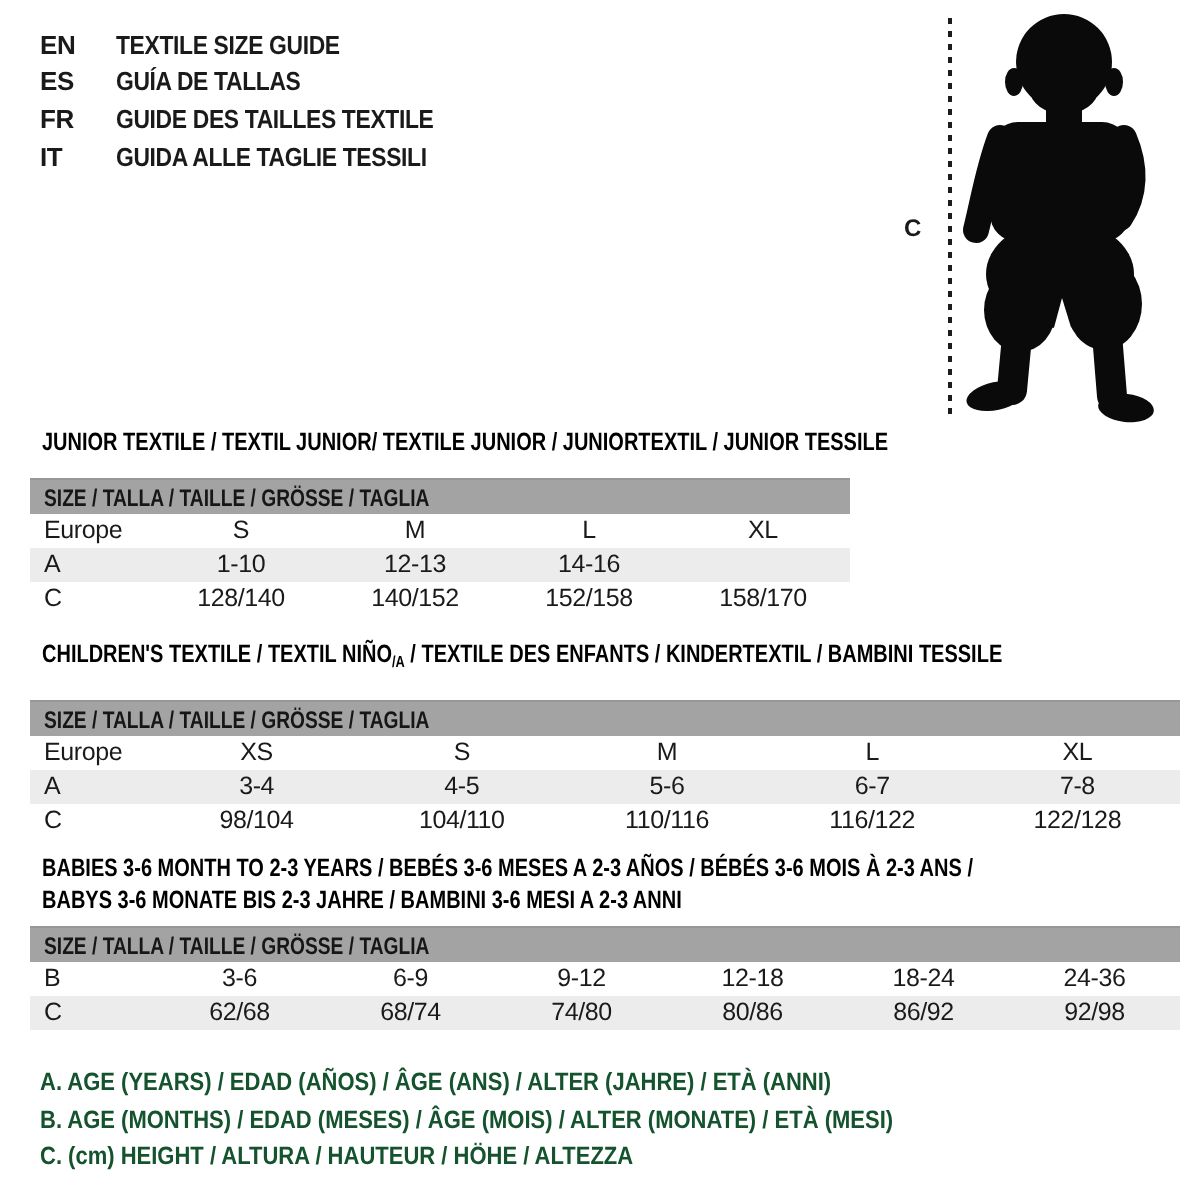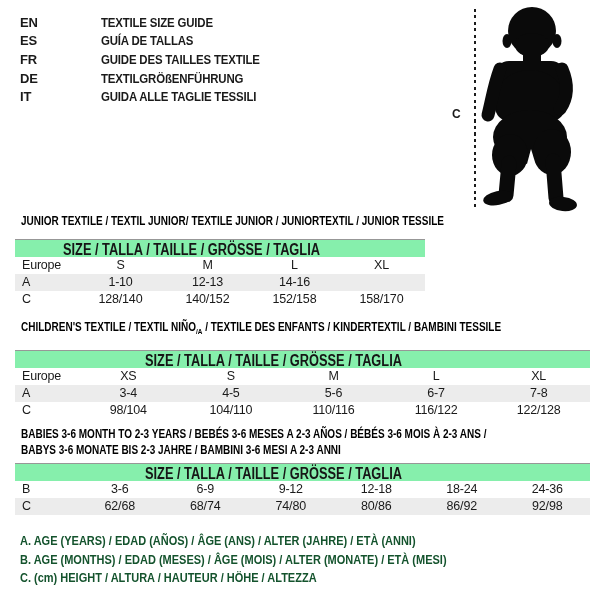--- a/index.html
+++ b/index.html
@@ -9,39 +9,39 @@
     position:relative;overflow:hidden;
   }
   .abs{position:absolute;}
 
   
   .cond80{display:inline-block;transform:scaleX(0.80);transform-origin:left center;white-space:nowrap;}
   .cond88{display:inline-block;transform:scaleX(0.88);transform-origin:left center;white-space:nowrap;}
 
   
   .lang-block{left:20px;top:13px;}
-  .lang-row{display:flex;height:18.6px;align-items:center;font-weight:700;font-size:13px;letter-spacing:-0.2px;gap:43px;}
+  .lang-row{display:flex;height:18.6px;align-items:center;font-weight:700;font-size:13px;letter-spacing:-0.2px;}
   .lang-code{width:38px;flex:0 0 38px;}
 
   
   .dotted-line{left:474px;top:9px;width:2px;height:198px;
     background:repeating-linear-gradient(to bottom,#1c1c1c 0 3px,transparent 3px 6.5px);}
   .c-label{left:452px;top:107px;font-size:12px;font-weight:700;}
   .silhouette{left:479px;top:5px;}
 
   
   .section{position:absolute;left:15px;}
   .sec1{top:214px;width:410px;}
   .sec2{top:320px;width:575px;}
   .sec3{top:426px;width:575px;}
   .ttl{font-weight:700;font-size:12.5px;line-height:14px;color:#000000;padding-left:6px;margin-bottom:11px;}
   .ttl2{line-height:16px;margin-bottom:5px;}
   .sub{font-size:8px;vertical-align:-2.5px;}
-  .thead{height:18px;line-height:19px;background:#86efac;border-top:1px solid #979797;
-    font-weight:700;font-size:16px;color:#161616;padding-left:7px;box-sizing:border-box;text-align:center;}
+  .thead{height:18px;line-height:19px;background:#a3a3a3;border-top:1px solid #979797;
+    font-weight:700;font-size:12px;color:#161616;padding-left:7px;box-sizing:border-box;}
   .trow{display:grid;height:17px;line-height:17px;font-size:12.5px;letter-spacing:-0.2px;}
   .cols5{grid-template-columns:62px repeat(4,1fr);}
   .cols6{grid-template-columns:62px repeat(5,1fr);}
   .cols7{grid-template-columns:62px repeat(6,1fr);}
   .alt{background:#ececec;}
   .cell{text-align:center;overflow:hidden;}
   .lblcell{text-align:left;padding-left:7px;}
 
   
   .notes{left:20px;top:532px;}
@@ -55,24 +55,20 @@
     <span class="lang-code">EN</span>
     <span class="cond88">TEXTILE SIZE GUIDE</span>
   </div>
   <div class="lang-row">
     <span class="lang-code">ES</span>
     <span class="cond88">GUÍA DE TALLAS</span>
   </div>
   <div class="lang-row">
     <span class="lang-code">FR</span>
     <span class="cond88">GUIDE DES TAILLES TEXTILE</span>
-  </div>
-  <div class="lang-row">
-    <span class="lang-code">DE</span>
-    <span class="cond88">TEXTILGRÖßENFÜHRUNG</span>
   </div>
   <div class="lang-row">
     <span class="lang-code">IT</span>
     <span class="cond88">GUIDA ALLE TAGLIE TESSILI</span>
   </div>
 </div>
 
 <div class="abs dotted-line"></div>
 <div class="abs c-label">C</div>
 <svg class="abs silhouette" width="102" height="208" viewBox="0 0 102 208" xmlns="http://www.w3.org/2000/svg">

